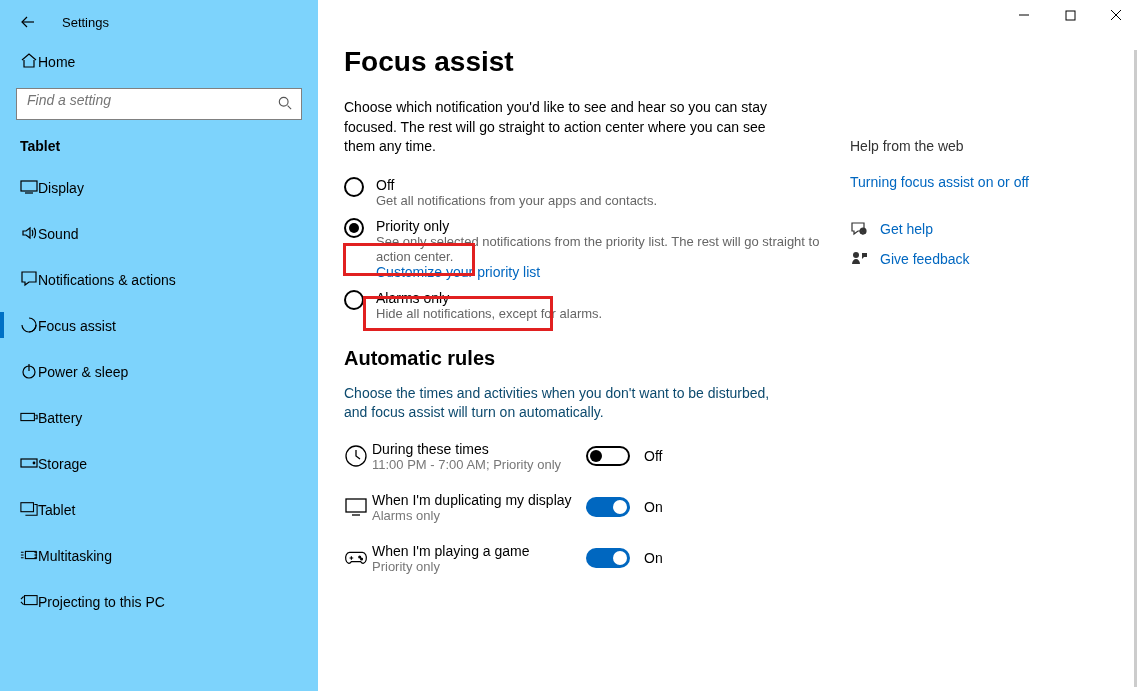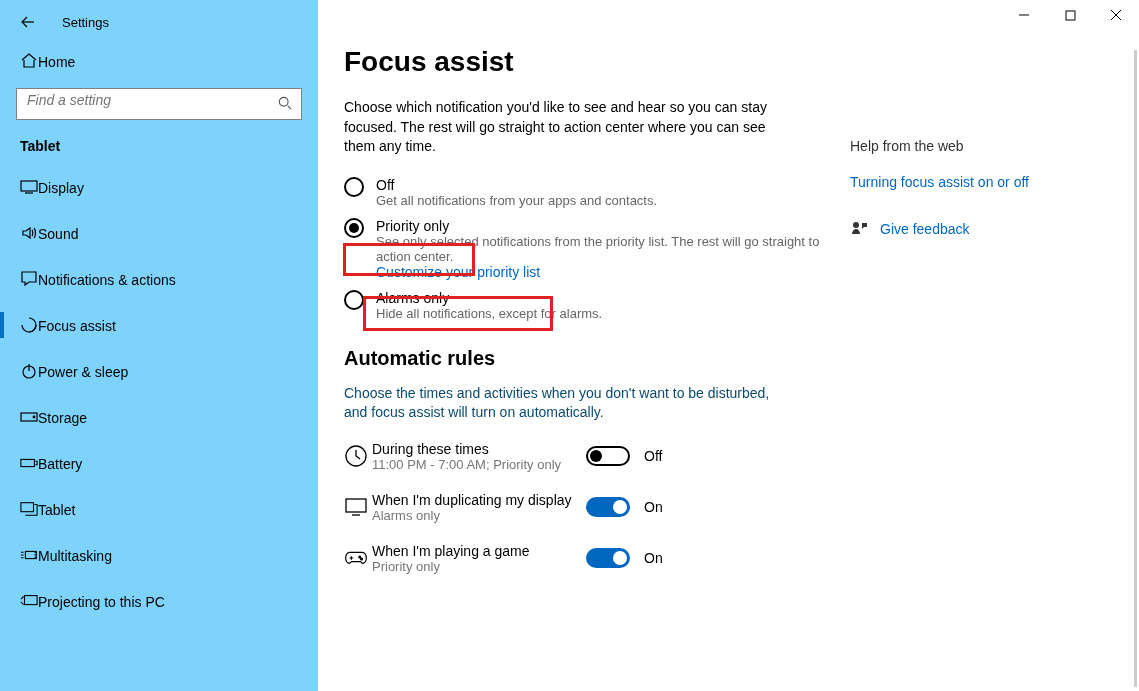--- a/index.html
+++ b/index.html
@@ -269,32 +269,32 @@
       <span>Focus assist</span>
     </div>
     <div class="sb-item">
       <svg class="ico" viewBox="0 0 18 18" fill="none" stroke="#000" stroke-width="1.2">
           <circle cx="9" cy="10" r="6"></circle>
           <path d="M9 2v7"></path>
         </svg>
       <span>Power &amp; sleep</span>
     </div>
     <div class="sb-item">
+      <svg class="ico" viewBox="0 0 20 12" fill="none" stroke="#000" stroke-width="1.2">
+          <rect x="1" y="2" width="15" height="8"></rect>
+          <path d="M17 4h2v4h-2"></path>
+        </svg>
+      <span>Battery</span>
+    </div>
+    <div class="sb-item">
       <svg class="ico" viewBox="0 0 18 12" fill="none" stroke="#000" stroke-width="1.2">
           <rect x="1" y="2" width="16" height="8"></rect>
           <circle cx="14" cy="6" r="0.8" fill="#000"></circle>
         </svg>
       <span>Storage</span>
-    </div>
-    <div class="sb-item">
-      <svg class="ico" viewBox="0 0 20 12" fill="none" stroke="#000" stroke-width="1.2">
-          <rect x="1" y="2" width="15" height="8"></rect>
-          <path d="M17 4h2v4h-2"></path>
-        </svg>
-      <span>Battery</span>
     </div>
     <div class="sb-item">
       <svg class="ico" viewBox="0 0 20 16" fill="none" stroke="#000" stroke-width="1.2">
           <rect x="1" y="1" width="14" height="10"></rect>
           <path d="M16 3h3v12H6"></path>
         </svg>
       <span>Tablet</span>
     </div>
     <div class="sb-item">
       <svg class="ico" viewBox="0 0 20 14" fill="none" stroke="#000" stroke-width="1.2">
@@ -404,20 +404,28 @@
         </div>
         <div class="toggle on"></div>
         <span class="tlabel">On</span>
       </div>
     </div>
 
     <div class="aside">
       <h3>Help from the web</h3>
       <a class="hl">Turning focus assist on or off</a>
       <div class="arow">
+        <svg class="aico" viewBox="0 0 18 18" fill="none" stroke="#333" stroke-width="1.2">
+            <path d="M2 3h12v8H8l-4 3v-3H2z"></path>
+            <circle cx="13" cy="11" r="3" fill="#333"></circle>
+            <text x="11.5" y="13.5" font-size="5" fill="#fff">?</text>
+          </svg>
+        <span class="alink">Get help</span>
+      </div>
+      <div class="arow">
         <svg class="aico" viewBox="0 0 18 18" fill="#333">
             <circle cx="6" cy="5" r="3"></circle>
             <path d="M2 14c0-3 2-5 4-5s4 2 4 5" fill="#333"></path>
             <path d="M12 3h5v4h-3l-2 2z" fill="#333"></path>
           </svg>
         <span class="alink">Give feedback</span>
       </div>
     </div>
 
     <div class="scrollbar"></div>

